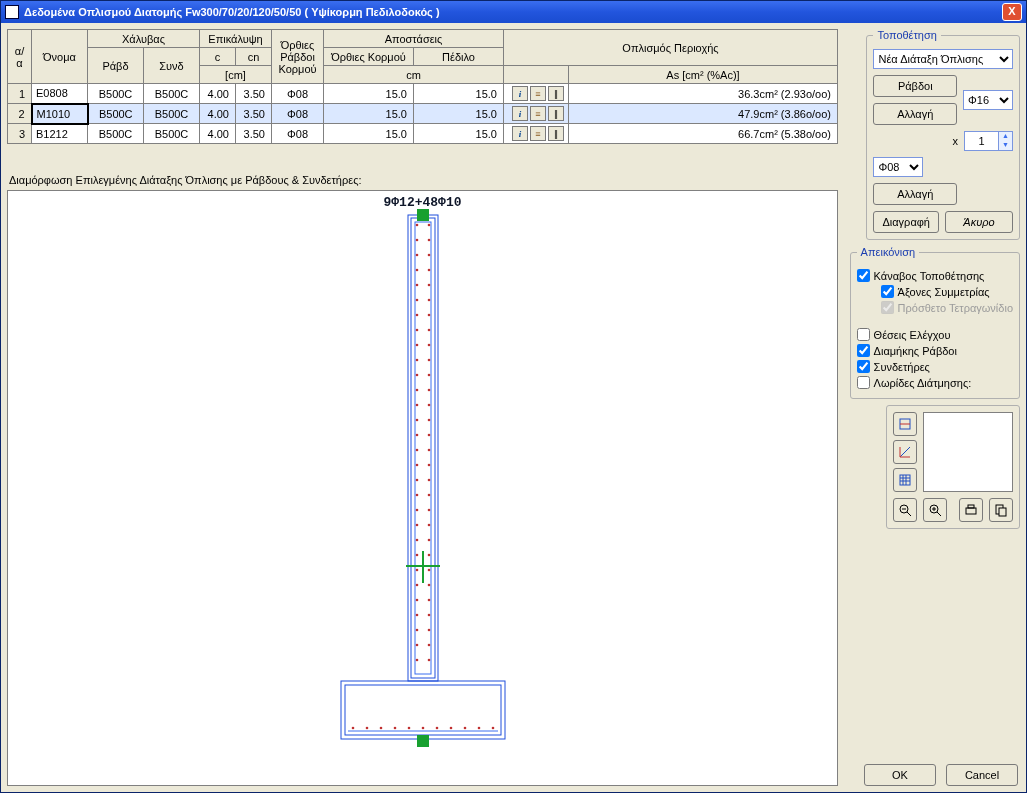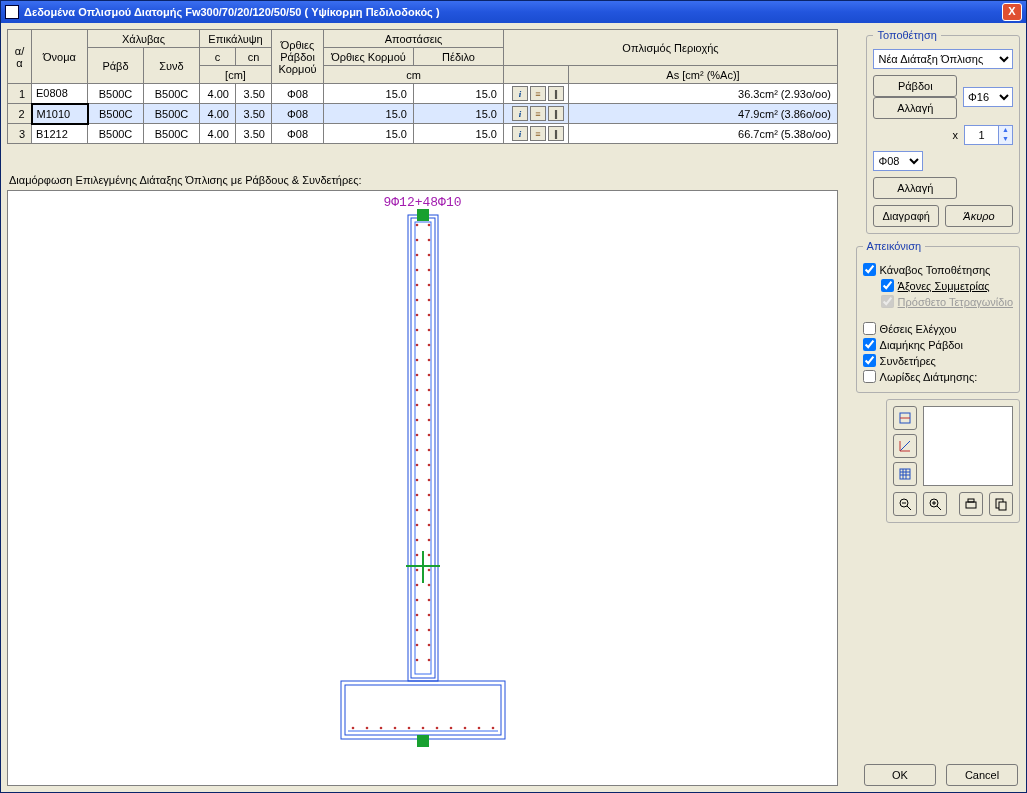--- a/index.html
+++ b/index.html
@@ -104,21 +104,21 @@
     flex: 1;
     border: 1px solid #808080;
     border-top-color:#808080;
     background: #fff;
     position: relative;
     overflow: hidden;
   }
   
   .draw-title {
     position:absolute; top:4px; left:50%; transform:translateX(-50%);
-    font-family:'Courier New',monospace; font-size:13px; color:#a21caf;
+    font-family:'Courier New',monospace; font-size:13px; color:#0f172a;font-weight:bold;
   }
   svg.section { position:absolute; top:0; left:0; }
   .right-col {
     width: 176px;
     display:flex; flex-direction:column; gap:6px;align-items:flex-end;
   }
   fieldset.grp {
     border:1px solid #b0b0b0;
     border-radius:3px;
     padding:8px 6px 6px 6px;
@@ -154,21 +154,21 @@
   }
   .spin input{
     width:34px; height:20px; border:1px solid #7a96df; text-align:center; font-size:11px;
     border-right:none;
   }
   .spin .arrows{
     width:15px; height:20px; border:1px solid #7a96df; display:flex; flex-direction:column;
   }
   .spin .arrows div{ flex:1; font-size:7px; text-align:center; line-height:8px; color:#3a6ef0; background:#e8f0ff;}
   .chk-row { display:flex; align-items:center; gap:4px; margin:3px 0;}
-  .chk-row.indent{ margin-left:18px;text-decoration:underline; }
+  .chk-row.indent{ margin-left:24px; }
   .chk-row.disabled{ color:#9c9c9c; }
   input[type=checkbox]{ width:13px; height:13px; margin:0;}
   .icon-col { display:flex; flex-direction:column; gap:4px; }
   .iconbtn {
     width:24px; height:24px; border:1px solid #7a7a7a; background:#ece9d8;
     border-radius:3px; cursor:pointer; display:flex; align-items:center; justify-content:center;
   }
   .preview-box{ flex:1; border:1px solid #808080; background:#fff; height:80px;}
   .bottom-bar {
     position:absolute; bottom:6px; right:8px;
@@ -385,21 +385,21 @@
       <fieldset class="grp">
         <legend>Τοποθέτηση</legend>
 
         <div class="row">
           <select class="combo" style="flex:1">
             <option>Νέα Διάταξη Όπλισης</option>
           </select>
         </div>
 
         <div class="row">
-          <div style="display:flex; flex-direction:column; gap:0; flex:1;">
+          <div style="display:flex; flex-direction:column; gap:6px; flex:1;">
             <button class="btn">Ράβδοι</button>
             <button class="btn">Αλλαγή</button>
           </div>
           <select class="combo" style="width:50px;">
             <option>Φ16</option>
           </select>
         </div>
 
         <div class="row" style="justify-content:flex-end;">
           <span>x</span>

